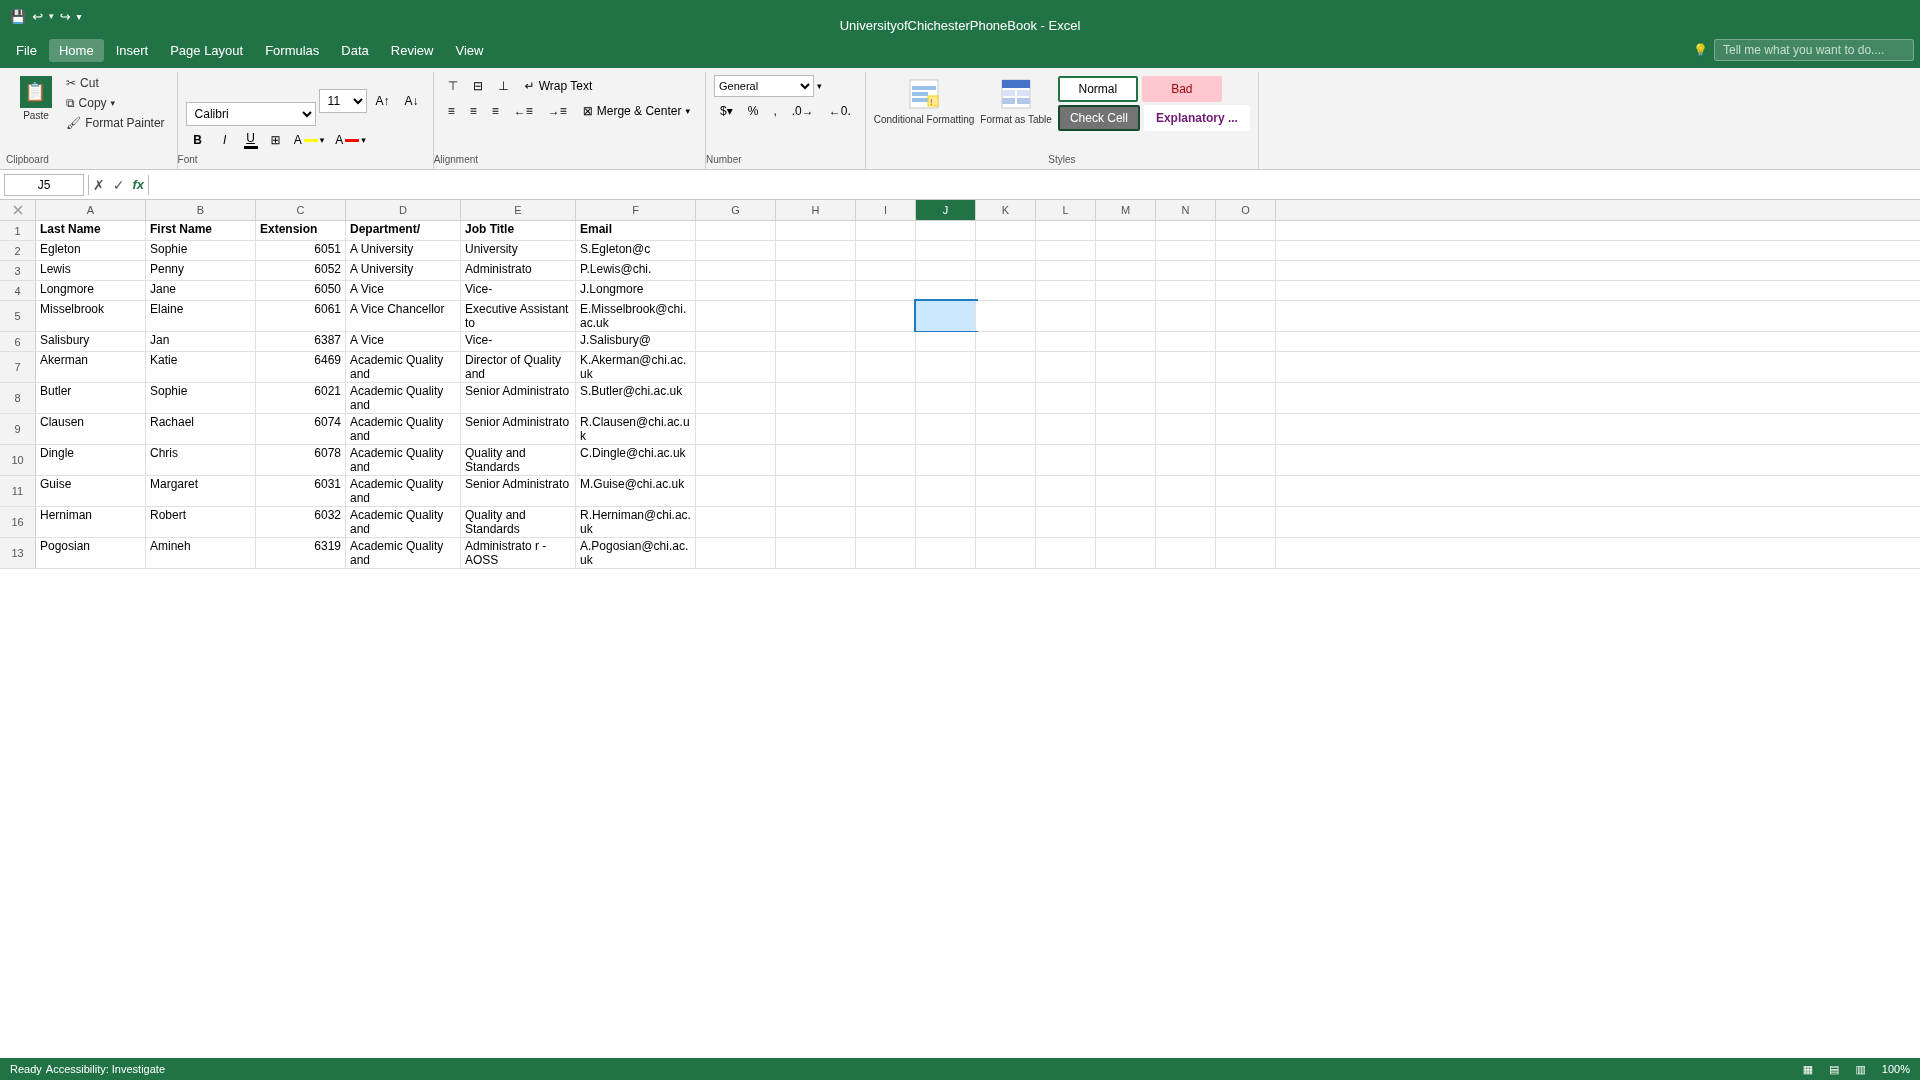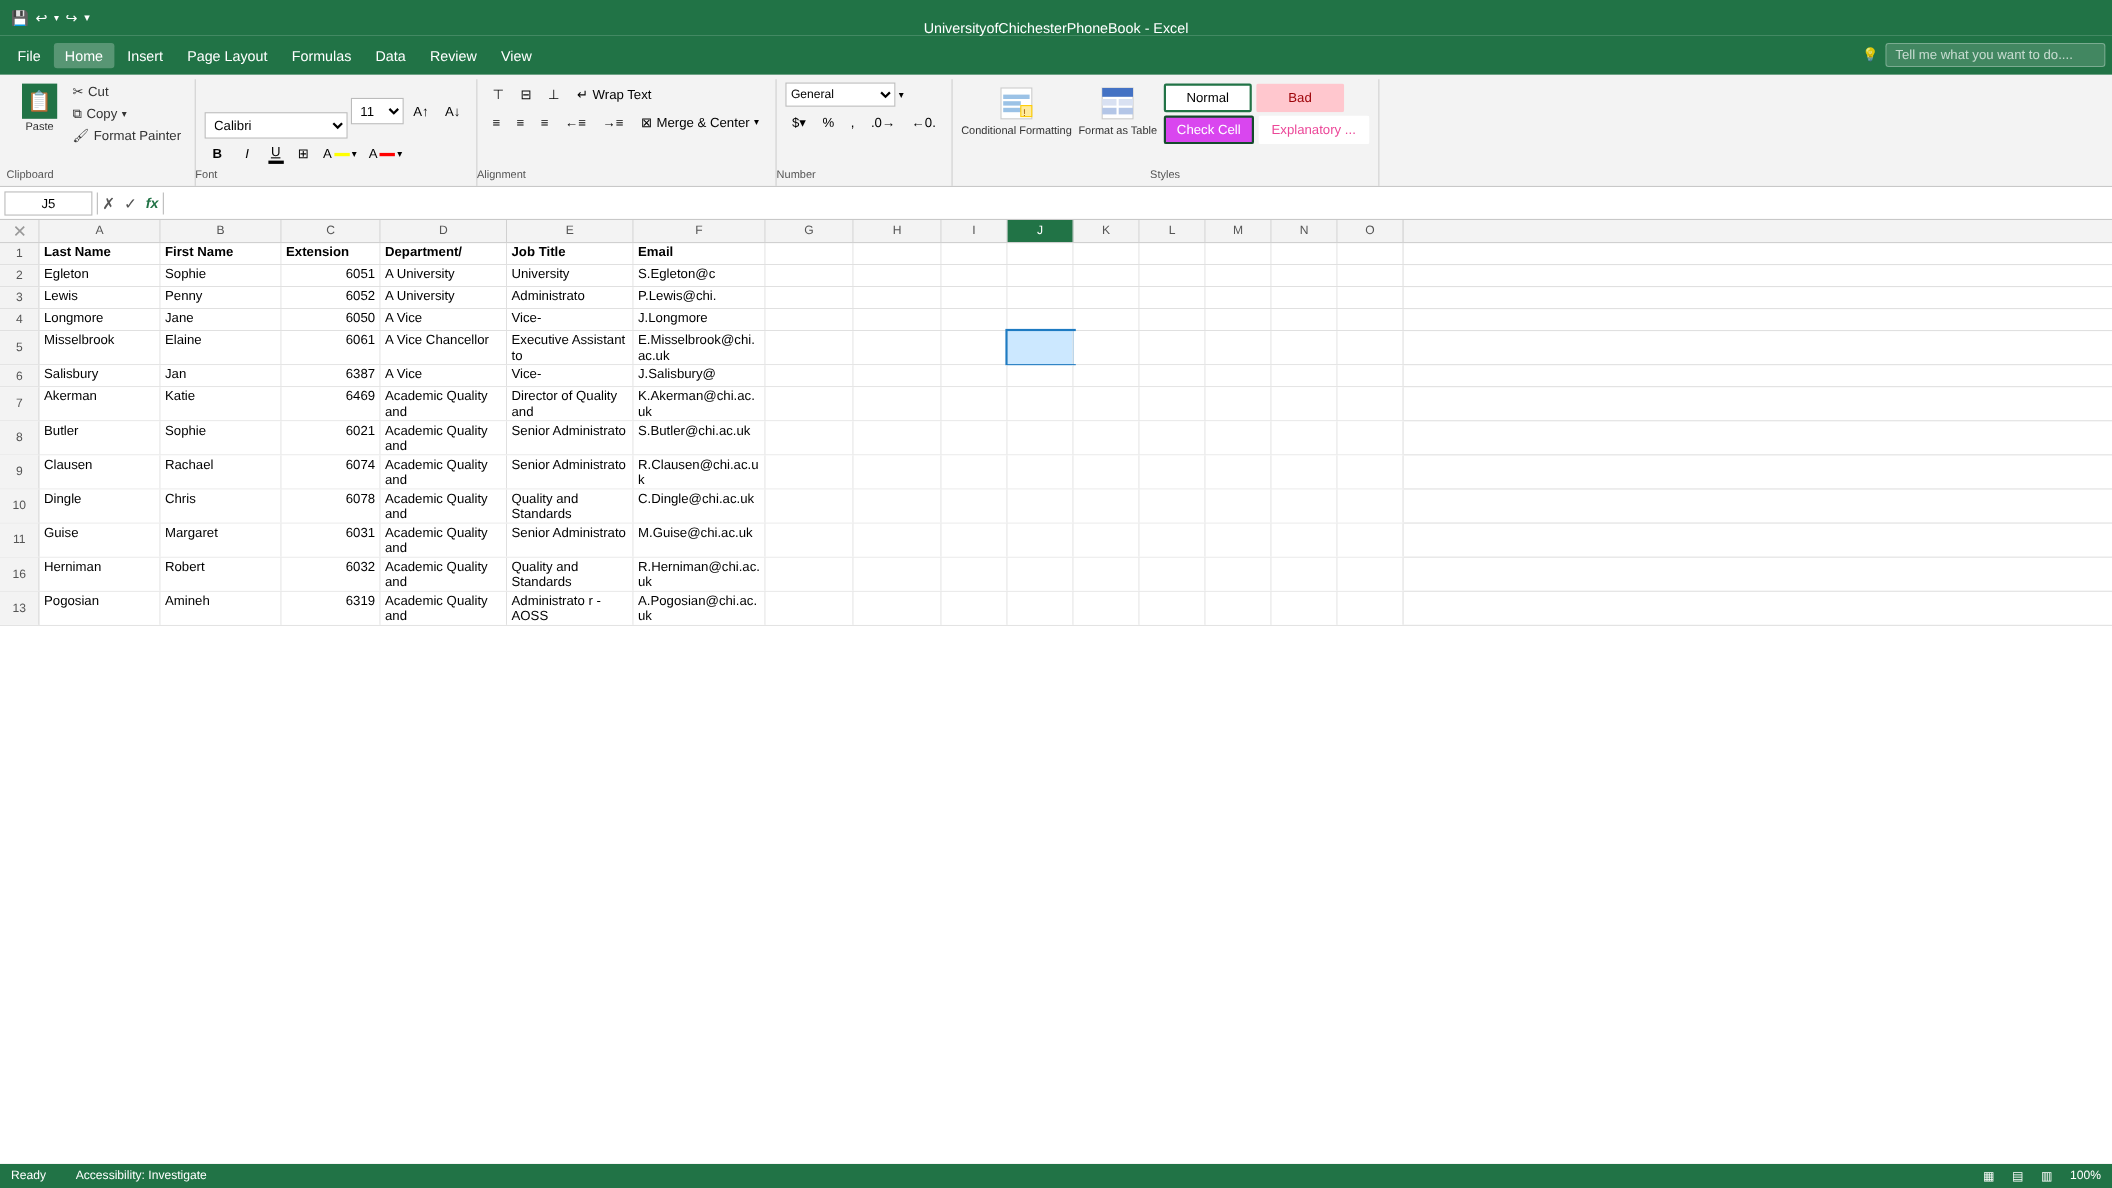--- a/index.html
+++ b/index.html
@@ -165,22 +165,22 @@
       padding: 4px 10px;
       cursor: pointer;
       border: 2px solid transparent;
       border-radius: 2px;
       font-size: 12px;
       min-width: 80px;
       text-align: center;
     }
     .style-normal { background: #fff; border-color: #217346; color: #000; }
     .style-bad { background: #ffc7ce; color: #9c0006; border-color: transparent; }
-    .style-check { background: #d946ef; color: #fff; border-color: #154b2d; }
-    .style-explanatory { background: #fff; color: #ec4899; border-color: transparent; }
+    .style-check { background: #737373; color: #fff; border-color: #154b2d; }
+    .style-explanatory { background: #fff; color: #701a75; border-color: transparent; font-weight: bold; }
 
     
     .cond-group {
       display: flex;
       align-items: flex-start;
       gap: 6px;
       padding: 4px 8px 14px 8px;
       border-right: 1px solid #d0d0d0;
       position: relative;
     }
@@ -394,21 +394,21 @@
 
     
     #status-bar {
       background: #217346;
       color: #fff;
       height: 22px;
       display: flex;
       align-items: center;
       padding: 0 10px;
       font-size: 11px;
-      gap: 27px;
+      gap: 4px;
       position: fixed;
       bottom: 0;
       width: 100%;
     }
     #status-bar .right { margin-left: auto; display: flex; gap: 16px; align-items: center; }
   </style>
 </head>
 <body>
 
 <div id="title-bar">

